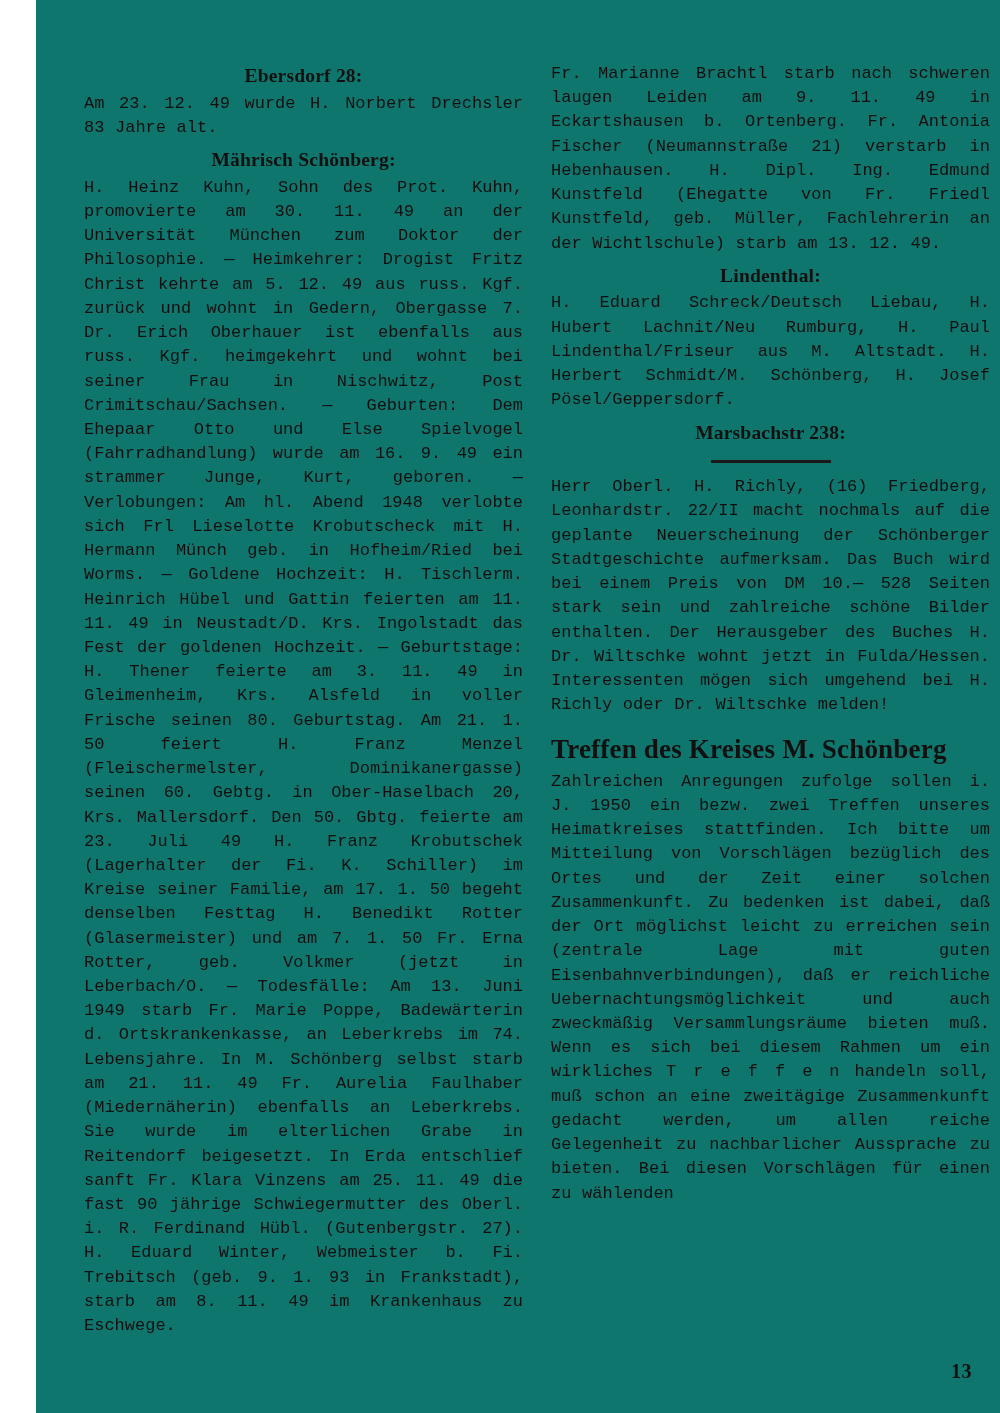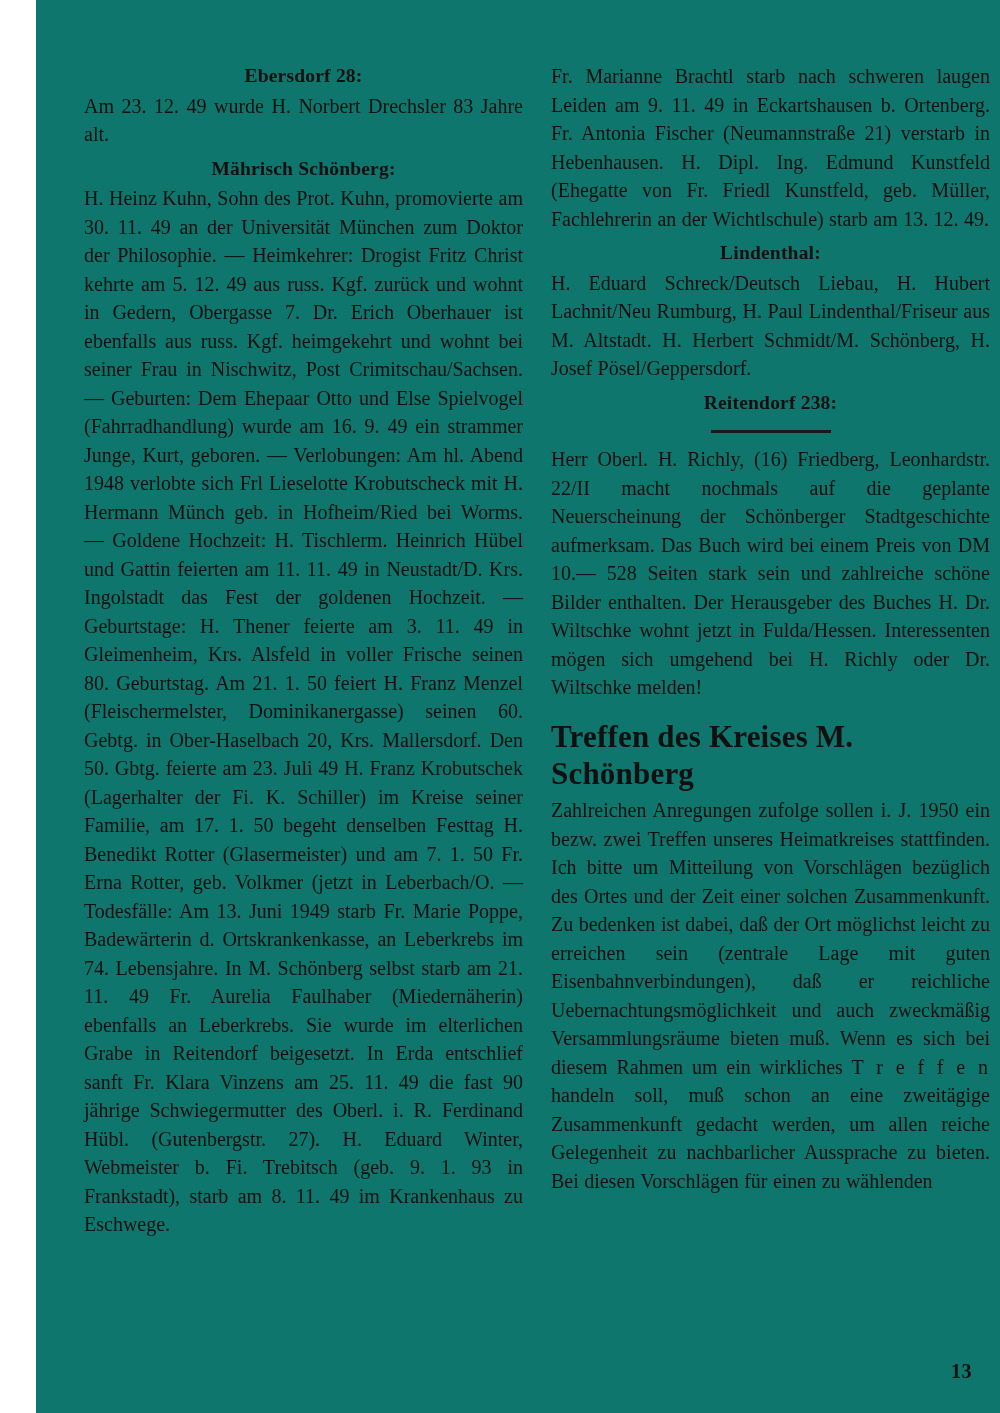--- a/index.html
+++ b/index.html
@@ -43,29 +43,30 @@
     font-size: 19.5px;
     letter-spacing: 0.2px;
     margin: 0 0 2px 0;
     line-height: 1.42;
   }
   .headline.tight {
     margin-top: 6px;
   }
   p.body {
     margin: 0;
-    font-size: 20px;
+    font-size: 17px;
     line-height: 1.425;
     text-align: justify;
     text-justify: inter-word;
     hyphens: manual;
     word-spacing: 0.4px;
+    font-family: Liberation Mono, monospace;
   }
   .section-title-big {
-    font-size: 31px;
+    font-size: 27px;
     font-weight: bold;
     line-height: 1.2;
     margin: 16px 0 4px 0;
     letter-spacing: 0.2px;
     font-family: Liberation Serif, serif;
   }
   .rule {
     width: 120px;
     height: 3px;
     background: #1a1a1a;
@@ -93,21 +94,21 @@
       <div class="headline">Ebersdorf 28:</div>
       <p class="body">Am 23. 12. 49 wurde H. Norbert Drechsler 83 Jahre alt.</p>
       <div class="headline tight">Mährisch Schönberg:</div>
       <p class="body">H. Heinz Kuhn, Sohn des Prot. Kuhn, promovierte am 30. 11. 49 an der Universität München zum Doktor der Philosophie. — Heimkehrer: Drogist Fritz Christ kehrte am 5. 12. 49 aus russ. Kgf. zurück und wohnt in Gedern, Obergasse 7. Dr. Erich Oberhauer ist ebenfalls aus russ. Kgf. heimgekehrt und wohnt bei seiner Frau in Nischwitz, Post Crimitschau/Sachsen. — Geburten: Dem Ehepaar Otto und Else Spielvogel (Fahrradhandlung) wurde am 16. 9. 49 ein strammer Junge, Kurt, geboren. — Verlobungen: Am hl. Abend 1948 verlobte sich Frl Lieselotte Krobutscheck mit H. Hermann Münch geb. in Hofheim/Ried bei Worms. — Goldene Hochzeit: H. Tischlerm. Heinrich Hübel und Gattin feierten am 11. 11. 49 in Neustadt/D. Krs. Ingolstadt das Fest der goldenen Hochzeit. — Geburtstage: H. Thener feierte am 3. 11. 49 in Gleimenheim, Krs. Alsfeld in voller Frische seinen 80. Geburtstag. Am 21. 1. 50 feiert H. Franz Menzel (Fleischermelster, Dominikanergasse) seinen 60. Gebtg. in Ober-Haselbach 20, Krs. Mallersdorf. Den 50. Gbtg. feierte am 23. Juli 49 H. Franz Krobutschek (Lagerhalter der Fi. K. Schiller) im Kreise seiner Familie, am 17. 1. 50 begeht denselben Festtag H. Benedikt Rotter (Glasermeister) und am 7. 1. 50 Fr. Erna Rotter, geb. Volkmer (jetzt in Leberbach/O. — Todesfälle: Am 13. Juni 1949 starb Fr. Marie Poppe, Badewärterin d. Ortskrankenkasse, an Leberkrebs im 74. Lebensjahre. In M. Schönberg selbst starb am 21. 11. 49 Fr. Aurelia Faulhaber (Miedernäherin) ebenfalls an Leberkrebs. Sie wurde im elterlichen Grabe in Reitendorf beigesetzt. In Erda entschlief sanft Fr. Klara Vinzens am 25. 11. 49 die fast 90 jährige Schwiegermutter des Oberl. i. R. Ferdinand Hübl. (Gutenbergstr. 27). H. Eduard Winter, Webmeister b. Fi. Trebitsch (geb. 9. 1. 93 in Frankstadt), starb am 8. 11. 49 im Krankenhaus zu Eschwege.</p>
     </div>
 
     <div class="col-right">
       <p class="body">Fr. Marianne Brachtl starb nach schweren laugen Leiden am 9. 11. 49 in Eckartshausen b. Ortenberg. Fr. Antonia Fischer (Neumannstraße 21) verstarb in Hebenhausen. H. Dipl. Ing. Edmund Kunstfeld (Ehegatte von Fr. Friedl Kunstfeld, geb. Müller, Fachlehrerin an der Wichtlschule) starb am 13. 12. 49.</p>
       <div class="headline tight">Lindenthal:</div>
       <p class="body">H. Eduard Schreck/Deutsch Liebau, H. Hubert Lachnit/Neu Rumburg, H. Paul Lindenthal/Friseur aus M. Altstadt. H. Herbert Schmidt/M. Schönberg, H. Josef Pösel/Geppersdorf.</p>
-      <div class="headline tight">Reitendorf 238:</div>
+      <div class="headline tight">Marsbachstr 238:</div>
 
       <div class="rule"></div>
 
       <p class="body">Herr Oberl. H. Richly, (16) Friedberg, Leonhardstr. 22/II macht nochmals auf die geplante Neuerscheinung der Schönberger Stadtgeschichte aufmerksam. Das Buch wird bei einem Preis von DM 10.— 528 Seiten stark sein und zahlreiche schöne Bilder enthalten. Der Herausgeber des Buches H. Dr. Wiltschke wohnt jetzt in Fulda/Hessen. Interessenten mögen sich umgehend bei H. Richly oder Dr. Wiltschke melden!</p>
 
       <div class="section-title-big">Treffen des Kreises M. Schönberg</div>
       <p class="body"><span>Zahlreichen Anregungen zufolge sollen i. J. 1950 ein bezw. zwei Treffen unseres Heimatkreises stattfinden. Ich bitte um Mitteilung von Vorschlägen bezüglich des Ortes und der Zeit einer solchen Zusammenkunft. Zu bedenken ist dabei, daß der Ort möglichst leicht zu erreichen sein (zentrale Lage mit guten Eisenbahnverbindungen), daß er reichliche Uebernachtungsmöglichkeit und auch zweckmäßig Versammlungsräume bieten muß. Wenn es sich bei diesem Rahmen um ein wirkliches </span><span class="spaced">T r e f f e n</span><span> handeln soll, muß schon an eine zweitägige Zusammenkunft gedacht werden, um allen reiche Gelegenheit zu nachbarlicher Aussprache zu bieten. Bei diesen Vorschlägen für einen zu wählenden</span></p>
     </div>
 
   </div>

